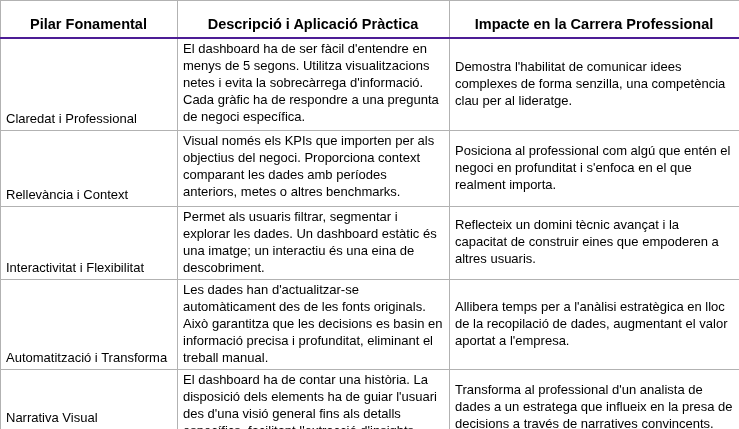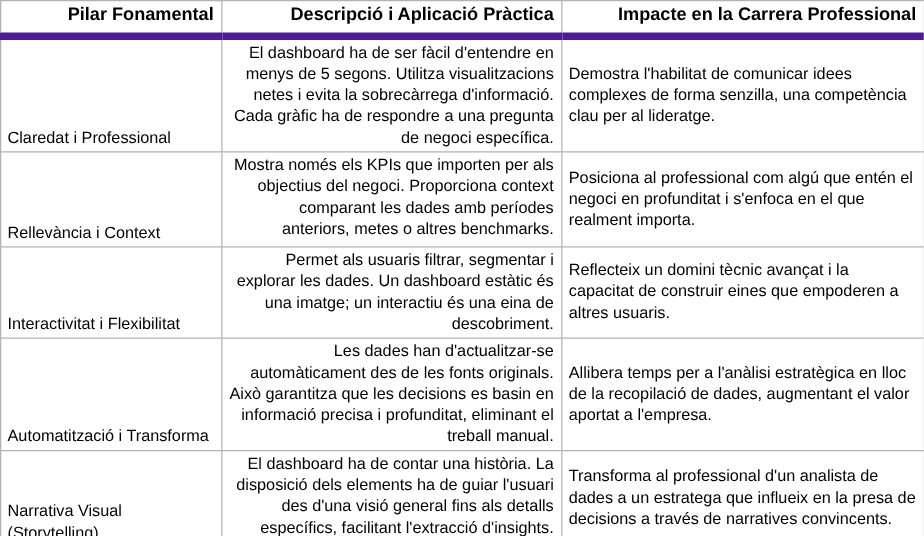--- a/index.html
+++ b/index.html
@@ -33,31 +33,31 @@
     padding: 1px 6px 3px 5px;
     font-size: 13px;
     line-height: 17px;
     background: #ffffff;
     overflow: hidden;
     box-sizing: border-box;
   }
   table.pillars th {
     font-size: 14.5px;
     font-weight: bold;
-    text-align: right;
+    text-align: center;
     vertical-align: middle;
     height: 28px;
-    border-bottom: 6px solid #4c1d95;
-    padding-top: 3px;
+    border-bottom: 2px solid #4c1d95;
+    padding-top: 15px;
     padding-bottom: 4px;
     white-space: nowrap;
   }
   
   table.pillars td.col-pilar    { vertical-align: bottom; }
-  table.pillars td.col-desc     { vertical-align: top; text-align: right; }
+  table.pillars td.col-desc     { vertical-align: top; }
   table.pillars td.col-impacte  { vertical-align: middle; }
   tr.r1 td { height: 92px; }
   tr.r2 td { height: 76px; }
   tr.r3 td { height: 68px; }
   tr.r4 td { height: 88px; }
   tr.r5 td { height: 77px; }
 </style>
 </head>
 <body>
 
@@ -76,21 +76,21 @@
       </tr>
     </thead>
     <tbody>
       <tr class="r1">
         <td class="col-pilar">Claredat i Professional</td>
         <td class="col-desc">El dashboard ha de ser fàcil d'entendre en menys de 5 segons. Utilitza visualitzacions netes i evita la sobrecàrrega d'informació. Cada gràfic ha de respondre a una pregunta de negoci específica.</td>
         <td class="col-impacte">Demostra l'habilitat de comunicar idees complexes de forma senzilla, una competència clau per al lideratge.</td>
       </tr>
       <tr class="r2">
         <td class="col-pilar">Rellevància i Context</td>
-        <td class="col-desc">Mostra només els KPIs que importen per als objectius del negoci. Proporciona context comparant les dades amb períodes anteriors, metes o altres benchmarks.</td>
+        <td class="col-desc">Visual només els KPIs que importen per als objectius del negoci. Proporciona context comparant les dades amb períodes anteriors, metes o altres benchmarks.</td>
         <td class="col-impacte">Posiciona al professional com algú que entén el negoci en profunditat i s'enfoca en el que realment importa.</td>
       </tr>
       <tr class="r3">
         <td class="col-pilar">Interactivitat i Flexibilitat</td>
         <td class="col-desc">Permet als usuaris filtrar, segmentar i explorar les dades. Un dashboard estàtic és una imatge; un interactiu és una eina de descobriment.</td>
         <td class="col-impacte">Reflecteix un domini tècnic avançat i la capacitat de construir eines que empoderen a altres usuaris.</td>
       </tr>
       <tr class="r4">
         <td class="col-pilar">Automatització i Transforma</td>
         <td class="col-desc">Les dades han d'actualitzar-se automàticament des de les fonts originals. Això garantitza que les decisions es basin en informació precisa i profunditat, eliminant el treball manual.</td>

